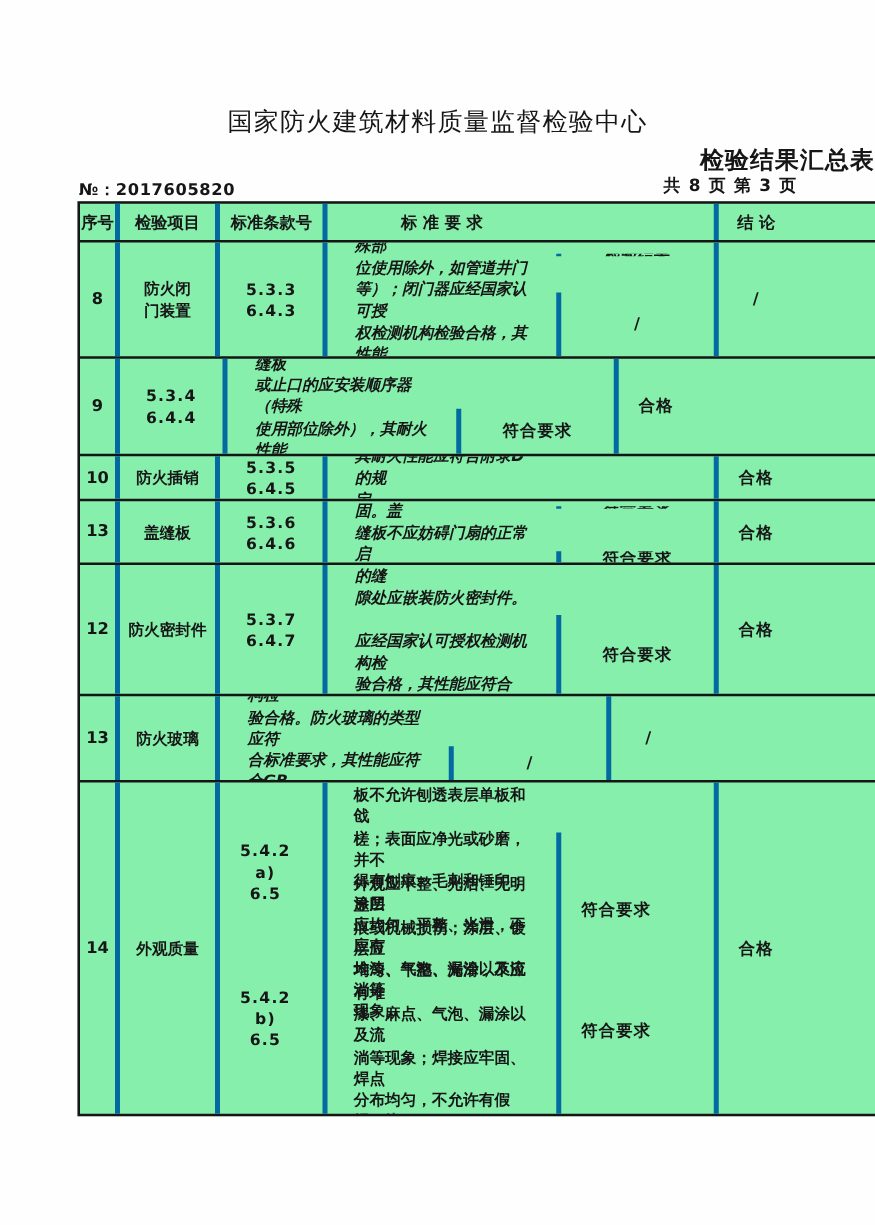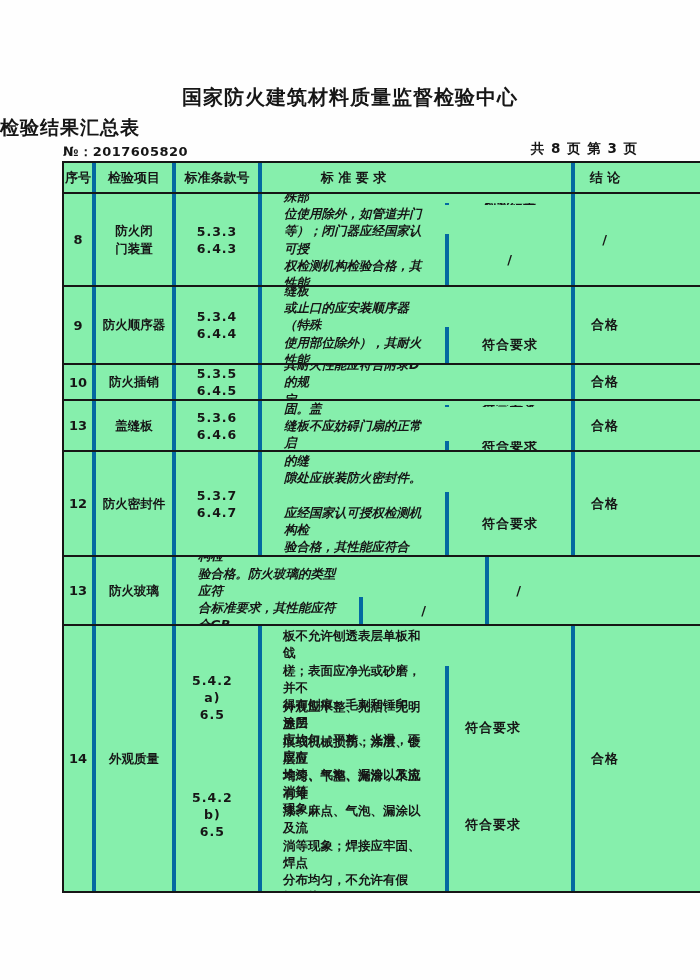--- a/index.html
+++ b/index.html
@@ -7,25 +7,25 @@
     width: 700px; height: 980px;
     background: #ffffff;
     font-family: "DejaVu Sans", "Liberation Sans", sans-serif;
     color: #161616;
     -webkit-font-smoothing: antialiased;
   }
   .page { position: relative; width: 700px; height: 980px; overflow: hidden; background: #fefefe; }
 
   .org-title {
     position: absolute; top: 84px; left: 0; width: 100%;
-    text-align: center; font-size: 20px; font-weight: bold; letter-spacing: 1px;
+    text-align: center; font-size: 20px; font-weight: normal; letter-spacing: 1px;
   }
   .doc-title {
     position: absolute; top: 115px; left: 0; width: 100%;
-    text-align: left; font-size: 19px; font-weight: bold; letter-spacing: 1px;
+    text-align: right; font-size: 19px; font-weight: bold; letter-spacing: 1px;
   }
   .meta-no {
     position: absolute; left: 63px; top: 143px;
     font-size: 13px; font-weight: bold; letter-spacing: 0.5px;
   }
   .meta-page {
     position: absolute; right: 62px; top: 140px;
     font-size: 13.5px; font-weight: bold; letter-spacing: 1px;
   }
 
@@ -142,23 +142,20 @@
         </div>
       <div class="td c5 concl-cell">
           <span>/</span>
         </div>
     </div>
 
     <div class="tr h9">
       <div class="td c0 cfirst no-cell">
           <span>9</span>
         </div>
-      <div class="td c1 item-cell">
-          <span class="pre">防火顺序器</span>
-        </div>
       <div class="td c2 clause-cell">
           <span class="pre">5.3.4
 6.4.4</span>
         </div>
       <div class="td c3 req">
           <span class="pre">双扇、多扇防火门设置盖缝板
 或止口的应安装顺序器（特殊
 使用部位除外），其耐火性能
 应符合附录C的规定。</span>
         </div>

